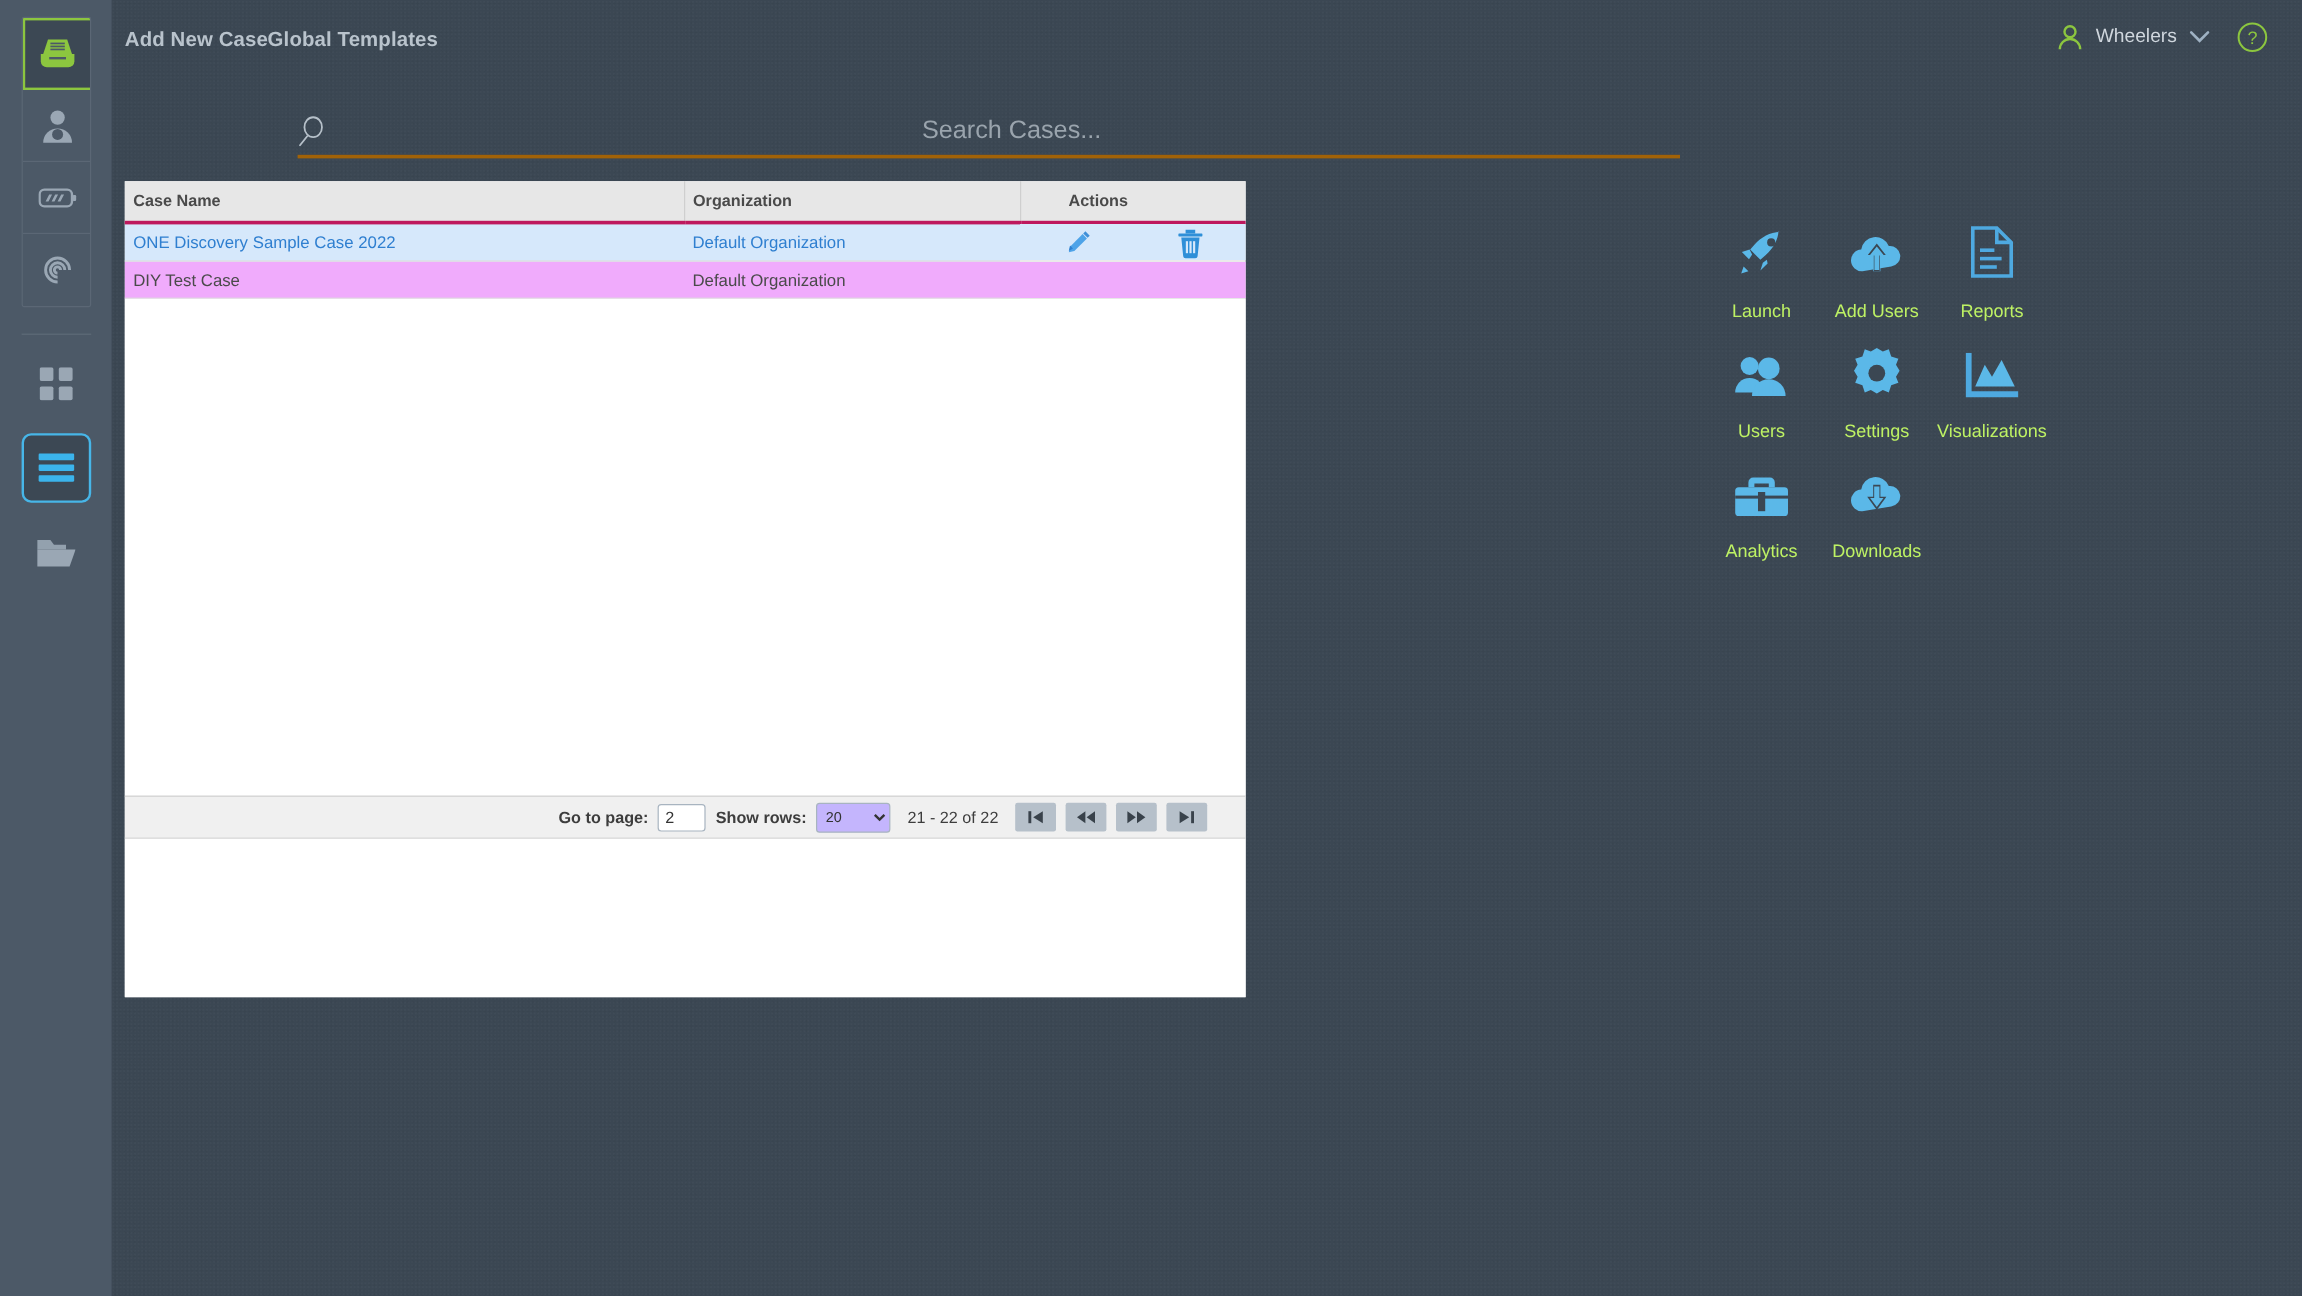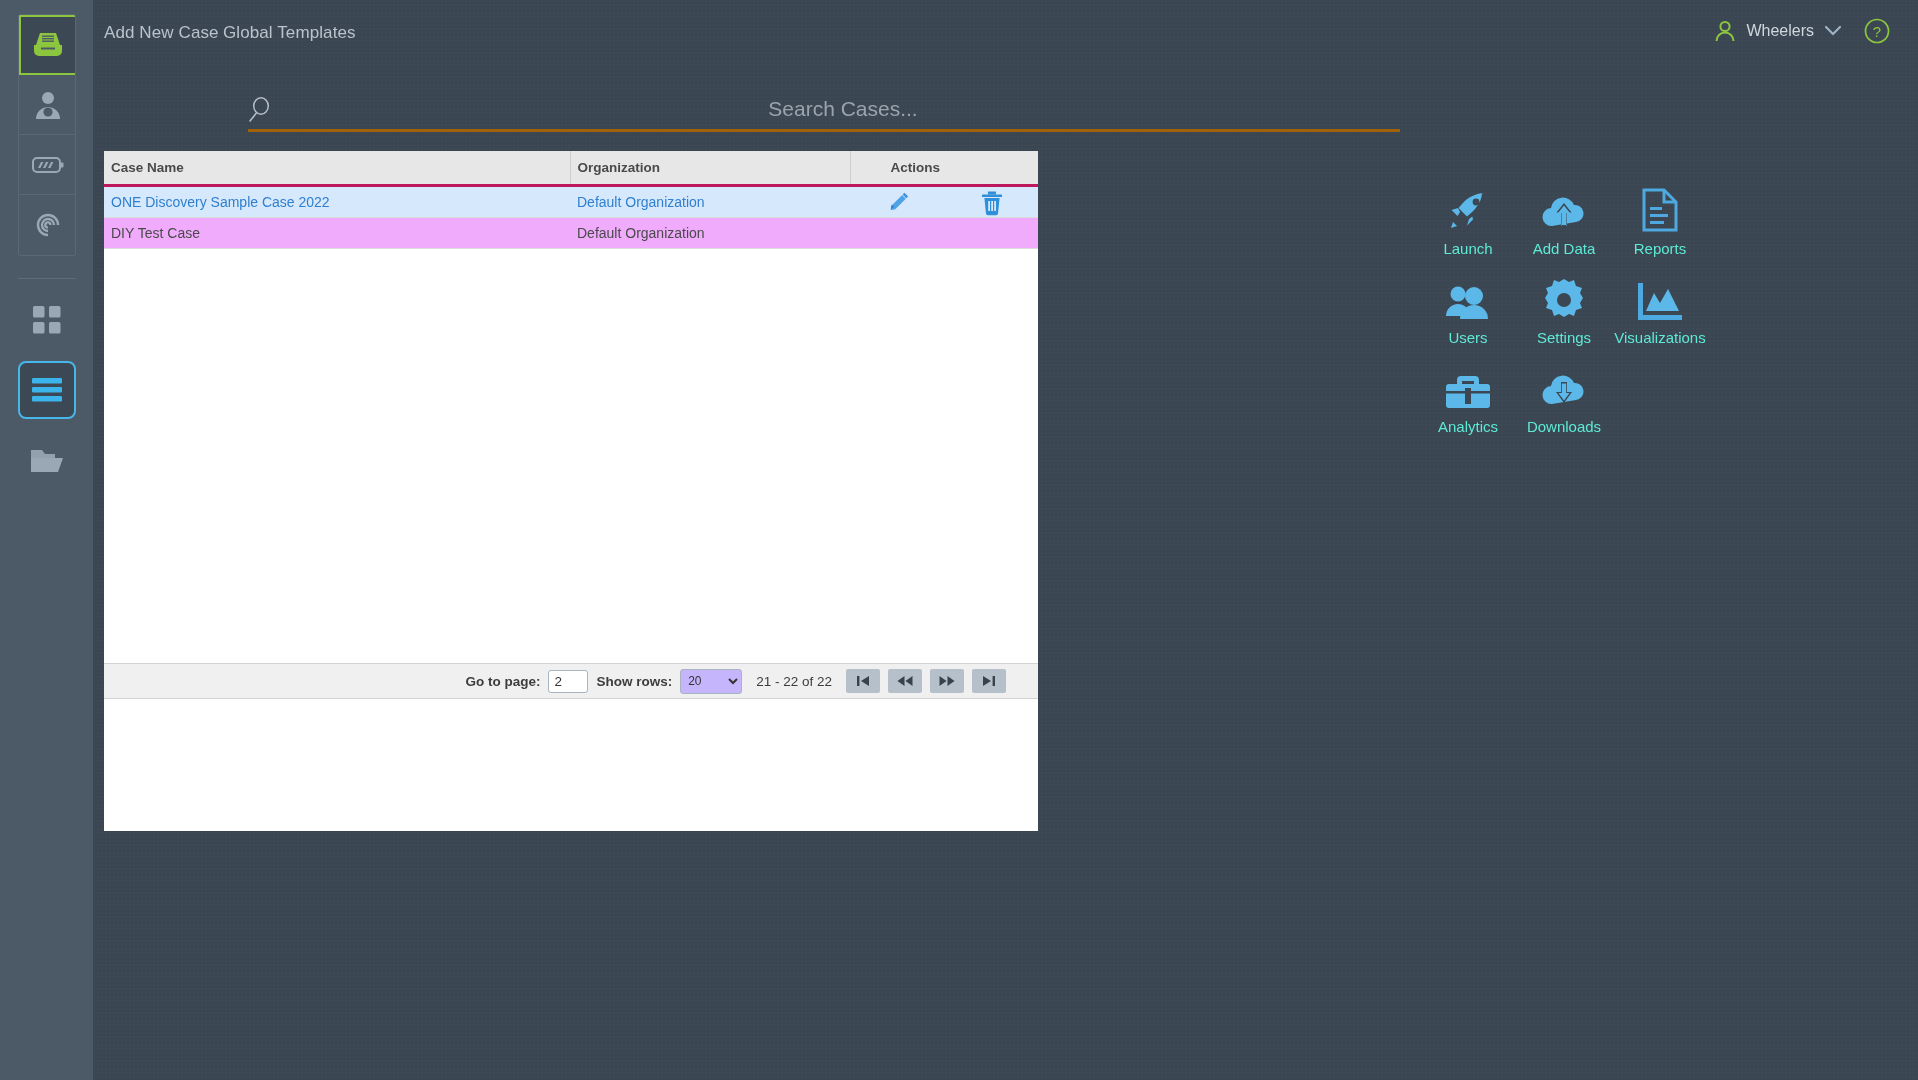--- a/index.html
+++ b/index.html
@@ -71,21 +71,21 @@
   
   #topbar {
     position: absolute; left: 93px; top: 0;
     width: 1825px; height: 68px;
     z-index: 4;
   }
   .top-link {
     position: absolute; top: 23px;
     color: #b9c3cc;
     font-size: 17px;
-    font-weight: normal;
+    font-weight: bold;
     letter-spacing: .1px;
     cursor: pointer;
     white-space: nowrap;
   }
   #link-add-case { left: 11px; }
   #link-global-templates { left: 130px; }
 
   #user-area {
     position: absolute; right: 28px; top: 18px;
     display: flex; align-items: center; gap: 10px;
@@ -215,22 +215,22 @@
     row-gap: 20px;
     z-index: 3;
   }
   .tile {
     display: flex; flex-direction: column; align-items: center;
     cursor: pointer;
     width: 96px;
   }
   .tile .tile-icon { height: 44px; display: flex; align-items: flex-end; }
   .tile .tile-label {
-    margin-top: 8px;
-    color: #5eead4;
+    margin-top: 19px;
+    color: #bef264;
     font-size: 15px;
     white-space: nowrap;
   }
 </style>
 </head>
 <body>
 
 <div class="noise-bg"></div>
 
 <div id="left-rail">
@@ -428,21 +428,21 @@
 
   <div class="tile">
     <span class="tile-icon">
       <svg width="48" height="40" viewBox="0 0 48 40">
         <path d="M12 34 a9 9 0 0 1 -1 -18 a12 12 0 0 1 23 -3 a8.5 8.5 0 0 1 2 17 z" fill="#5bb8e8"></path>
         <path d="M24 9 L33 20 h-6 v14 h-6 v-14 h-6 z" fill="#5bb8e8"></path>
         <path d="M24 11 L31.5 20.5 h-5 v13.5 h-5 v-13.5 h-5 z" fill="#3b4753"></path>
         <path d="M24 13.5 L30 21 h-4 v12 h-4 v-12 h-4 z" fill="#5bb8e8"></path>
       </svg>
     </span>
-    <span class="tile-label">Add Data</span>
+    <span class="tile-label">Add Users</span>
   </div>
 
   <div class="tile">
     <span class="tile-icon">
       <svg width="36" height="44" viewBox="0 0 36 44">
         <path d="M2 2 h20 l12 12 v28 h-32 z" fill="none" stroke="#4ea9e0" stroke-width="3"></path>
         <path d="M22 2 v12 h12" fill="none" stroke="#4ea9e0" stroke-width="3"></path>
         <rect x="8" y="19" width="12" height="3" fill="#4ea9e0"></rect>
         <rect x="8" y="26" width="18" height="3" fill="#4ea9e0"></rect>
         <rect x="8" y="33" width="14" height="3" fill="#4ea9e0"></rect>

